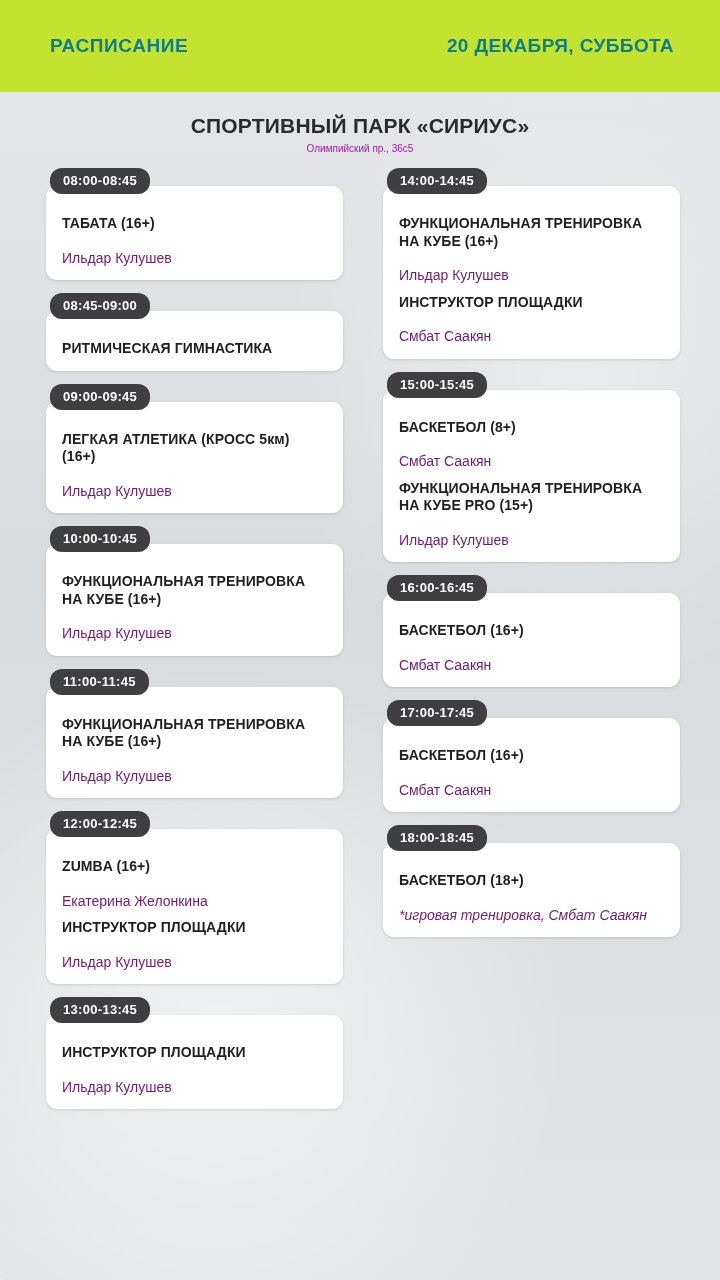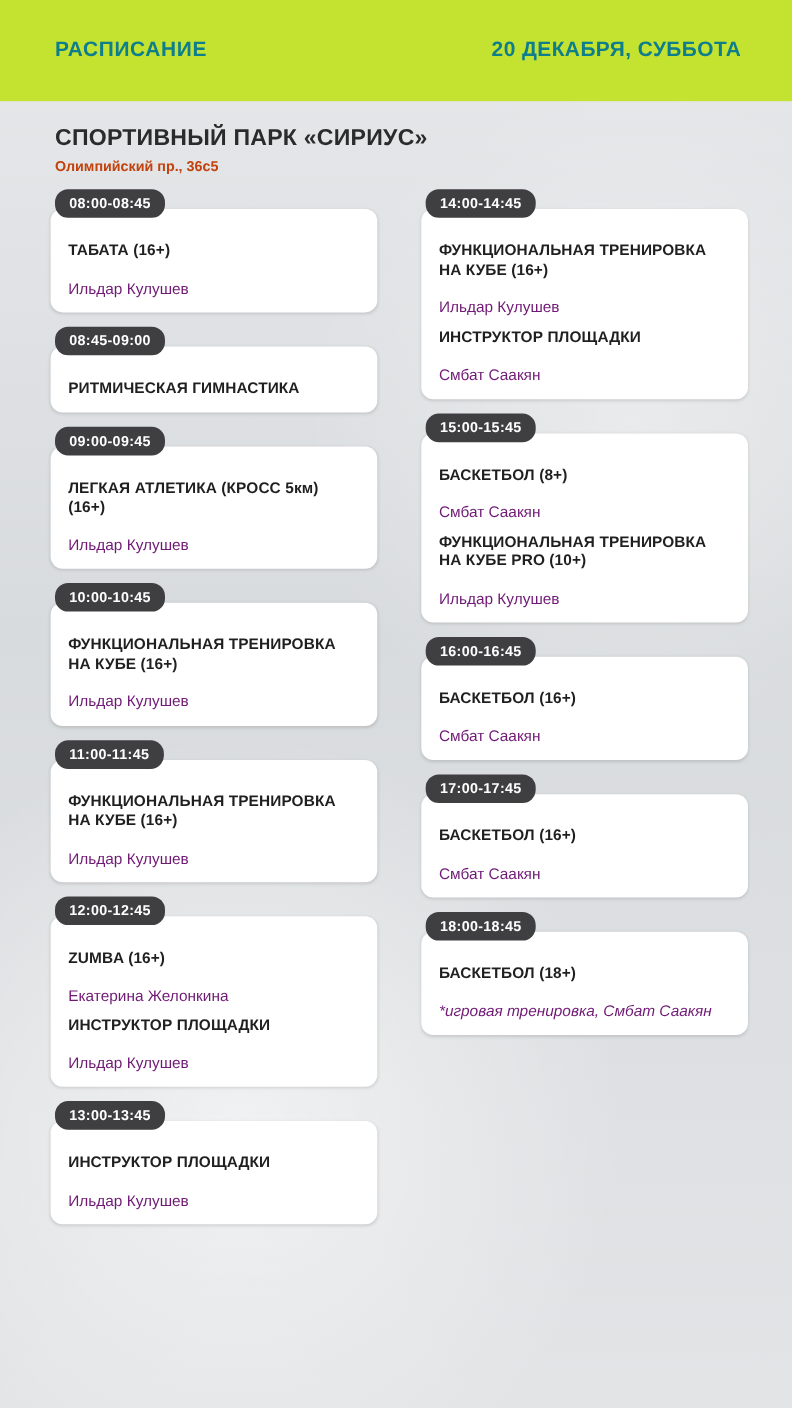--- a/index.html
+++ b/index.html
@@ -49,32 +49,32 @@
   .header-date {
     color: #0e7d8c;
     font-size: 19px;
     font-weight: bold;
     letter-spacing: 0.4px;
   }
 
   
   .venue {
     padding: 22px 50px 0 50px;
+    text-align: center;
   }
   .venue-name {
     font-size: 21px;
     font-weight: bold;
     color: #2b2b2b;
     letter-spacing: 0.2px;
   }
   .venue-address {
-    font-size: 13px;
-    color: #c2410c;
+    font-size: 10px;
+    color: #a21caf;
     margin-top: 5px;
-    font-weight: bold;
   }
 
   
   .columns {
     display: flex;
     gap: 40px;
     padding: 14px 44px 0 46px;
   }
   .column { width: 297px; flex: 0 0 297px; }
 
@@ -197,21 +197,21 @@
               <div class="act-title">ИНСТРУКТОР ПЛОЩАДКИ</div>
               <div class="act-sub">Смбат Саакян</div>
             </div>
           </div></div>
         <div class="slot"><div class="time-pill">15:00-15:45</div><div class="card">
             <div class="act">
               <div class="act-title">БАСКЕТБОЛ (8+)</div>
               <div class="act-sub">Смбат Саакян</div>
             </div>
             <div class="act">
-              <div class="act-title">ФУНКЦИОНАЛЬНАЯ ТРЕНИРОВКА НА КУБЕ PRO (10+)</div>
+              <div class="act-title">ФУНКЦИОНАЛЬНАЯ ТРЕНИРОВКА НА КУБЕ PRO (15+)</div>
               <div class="act-sub">Ильдар Кулушев</div>
             </div>
           </div></div>
         <div class="slot"><div class="time-pill">16:00-16:45</div><div class="card">
             <div class="act">
               <div class="act-title">БАСКЕТБОЛ (16+)</div>
               <div class="act-sub">Смбат Саакян</div>
             </div>
           </div></div>
         <div class="slot"><div class="time-pill">17:00-17:45</div><div class="card">

